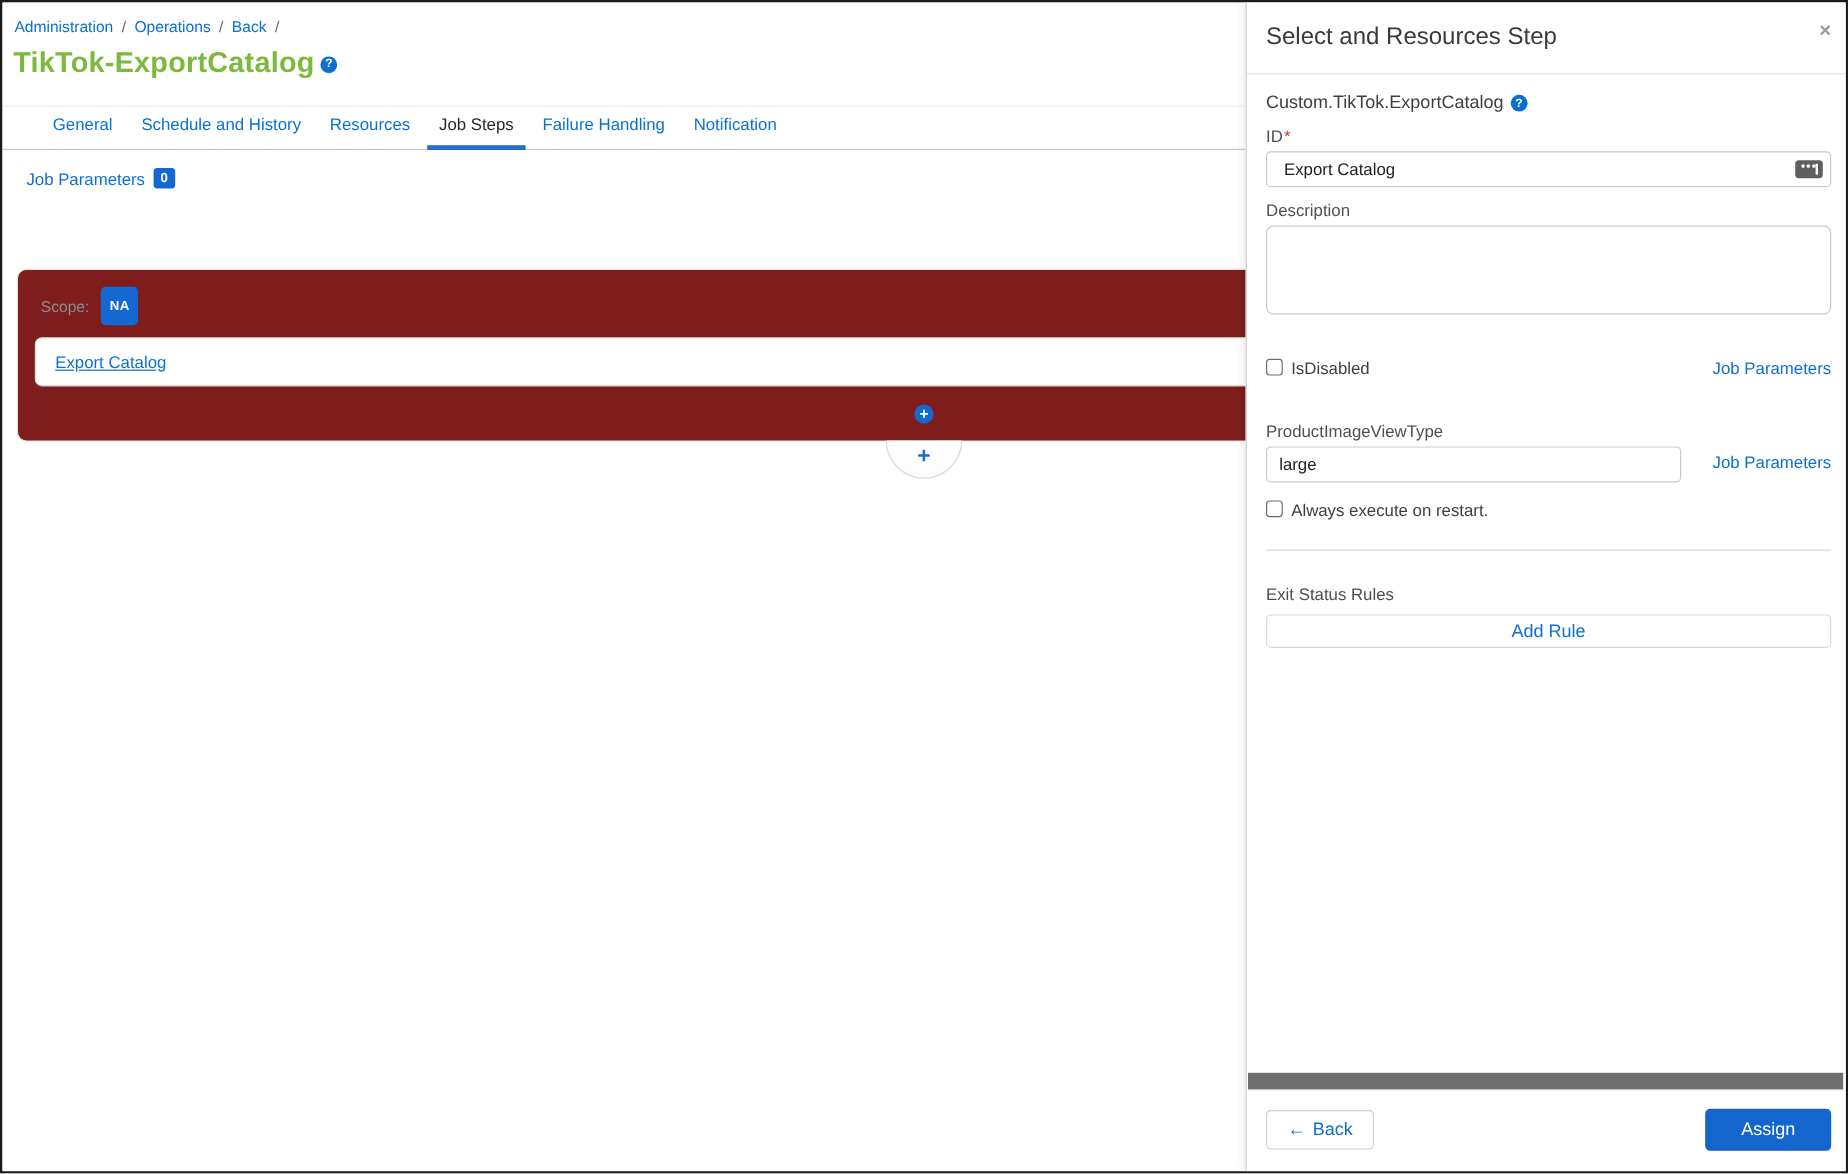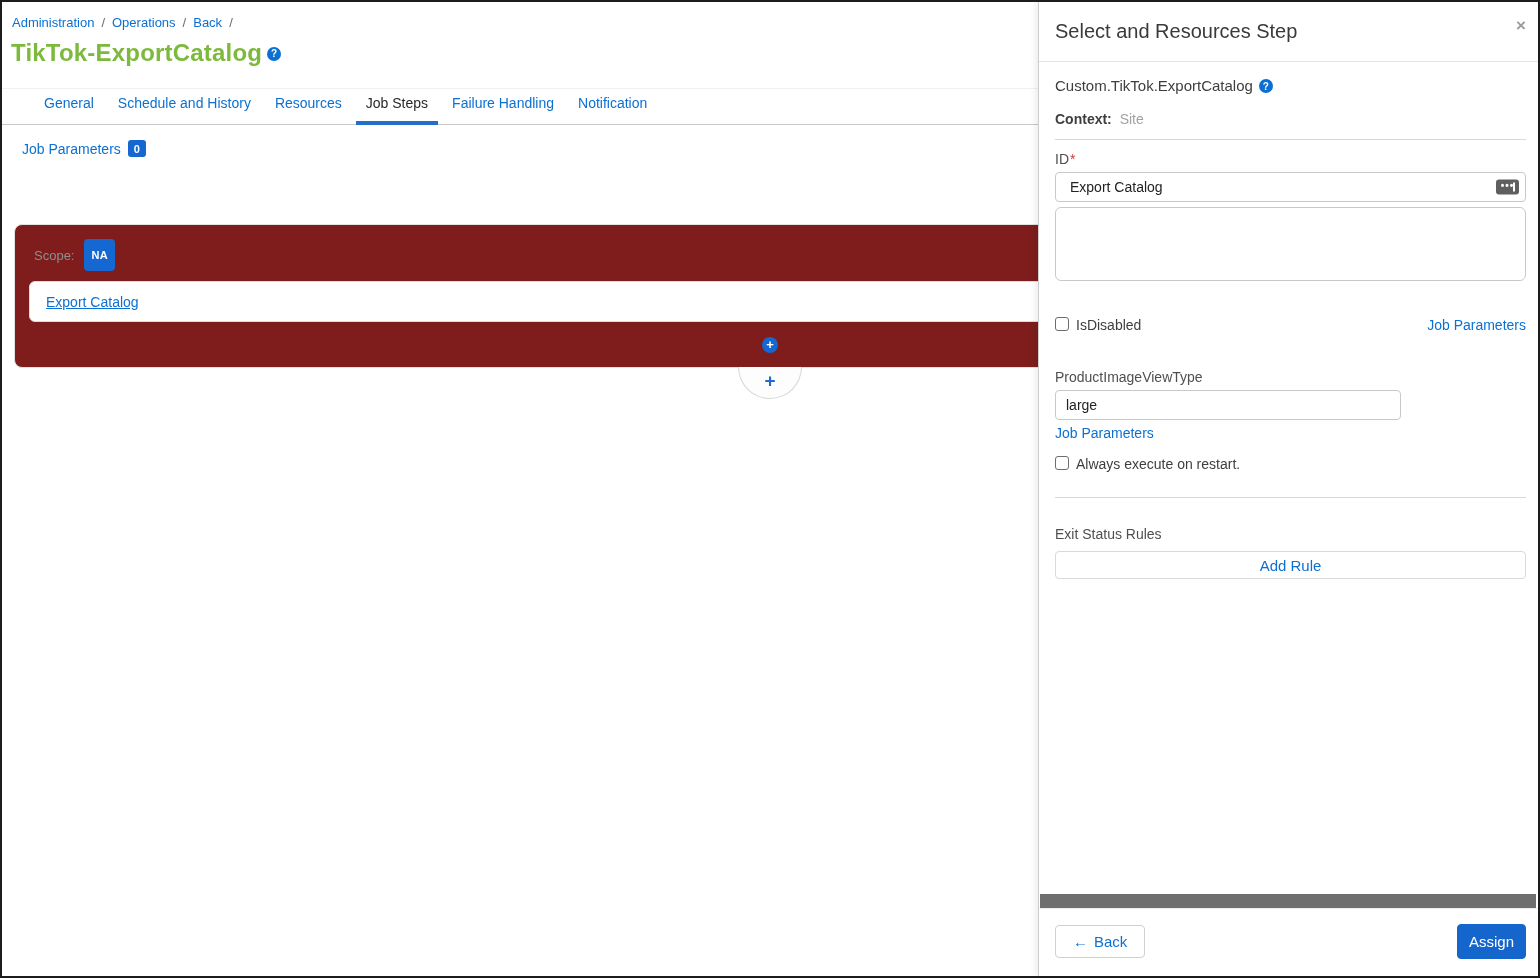--- a/index.html
+++ b/index.html
@@ -118,21 +118,21 @@
   }
   .check-row{display:flex;align-items:flex-start;font-size:14px;color:#3e3e3c;}
   .checkbox{
     width:14px;height:14px;border:1.5px solid #6d6d6d;border-radius:3px;background:#fff;
     margin-right:7px;flex:0 0 auto;cursor:pointer;
   }
   .between{display:flex;justify-content:space-between;align-items:center;}
   .row-isdisabled{margin-top:32px;}
   .jp-link{color:var(--link-blue);font-size:14px;text-decoration:none;cursor:pointer;white-space:nowrap;}
   .row-pivt-label{margin-top:36px;}
-  .row-pivt{margin-top:5px;display:flex;align-items:flex-start;justify-content:space-between;flex-direction:column;}
+  .row-pivt{margin-top:5px;display:flex;align-items:flex-start;justify-content:space-between;}
   .pivt-input{
     width:346px;height:30px;border:1px solid #c9c9c9;border-radius:4px;background:#fff;
     font-family:inherit;font-size:14px;color:#222;padding:0 10px;outline:none;
   }
   .row-pivt .jp-link{margin-top:5px;}
   .row-always{margin-top:15px;}
   .panel-divider{border:none;border-top:1px solid #d8d8d8;margin-top:25px;}
   .exit-label{margin-top:28px;font-size:14px;color:var(--label-gray);}
   .add-rule-btn{
     margin-top:9px;width:100%;height:28px;background:#fff;border:1px solid #d9d9d9;border-radius:4px;
@@ -148,21 +148,21 @@
     display:flex;align-items:center;justify-content:space-between;
   }
   .back-btn{
     display:flex;align-items:center;background:#fff;border:1px solid #d0d0d0;border-radius:4px;
     padding:7px 17px;cursor:pointer;font-family:inherit;
   }
   .back-btn .arrow{color:var(--link-blue);font-size:15px;font-weight:bold;margin-right:6px;line-height:1;}
   .back-btn .lbl{color:var(--link-blue);font-size:15px;}
   .assign-btn{
     background:var(--assign-blue);border:1px solid var(--assign-blue);border-radius:4px;
-    color:#fff;font-size:15px;font-family:inherit;padding:8px 11px;cursor:pointer;
+    color:#fff;font-size:15px;font-family:inherit;padding:8px 29px;cursor:pointer;
   }
 </style>
 </head>
 <body>
 
 <div class="screen">
 
   <div class="main">
 
     <div class="breadcrumb">
@@ -216,35 +216,32 @@
       <span class="close-btn">×</span>
     </div>
 
     <div class="panel-body">
 
       <div class="steptype-row">
         <span>Custom.TikTok.ExportCatalog</span>
         <span class="help-icon">?</span>
       </div>
 
-      <div class="context-row">
-        <span class="context-label">Context:</span>
-        <span class="context-value">Site</span>
-      </div>
 
       <div class="field-label">
         <span>ID</span><span class="req">*</span>
       </div>
       <div class="input-wrap">
         <input class="text-input" type="text" value="Export Catalog" style="">
         <span class="more-icon">
             <span class="dots">•••</span>
           </span>
       </div>
 
+      <div class="field-label">Description</div>
       <textarea class="textarea" style=""></textarea>
 
       <div class="between row-isdisabled">
         <div class="check-row">
           <span class="checkbox"></span>
           <span>IsDisabled</span>
         </div>
         <a class="jp-link">Job Parameters</a>
       </div>
 

